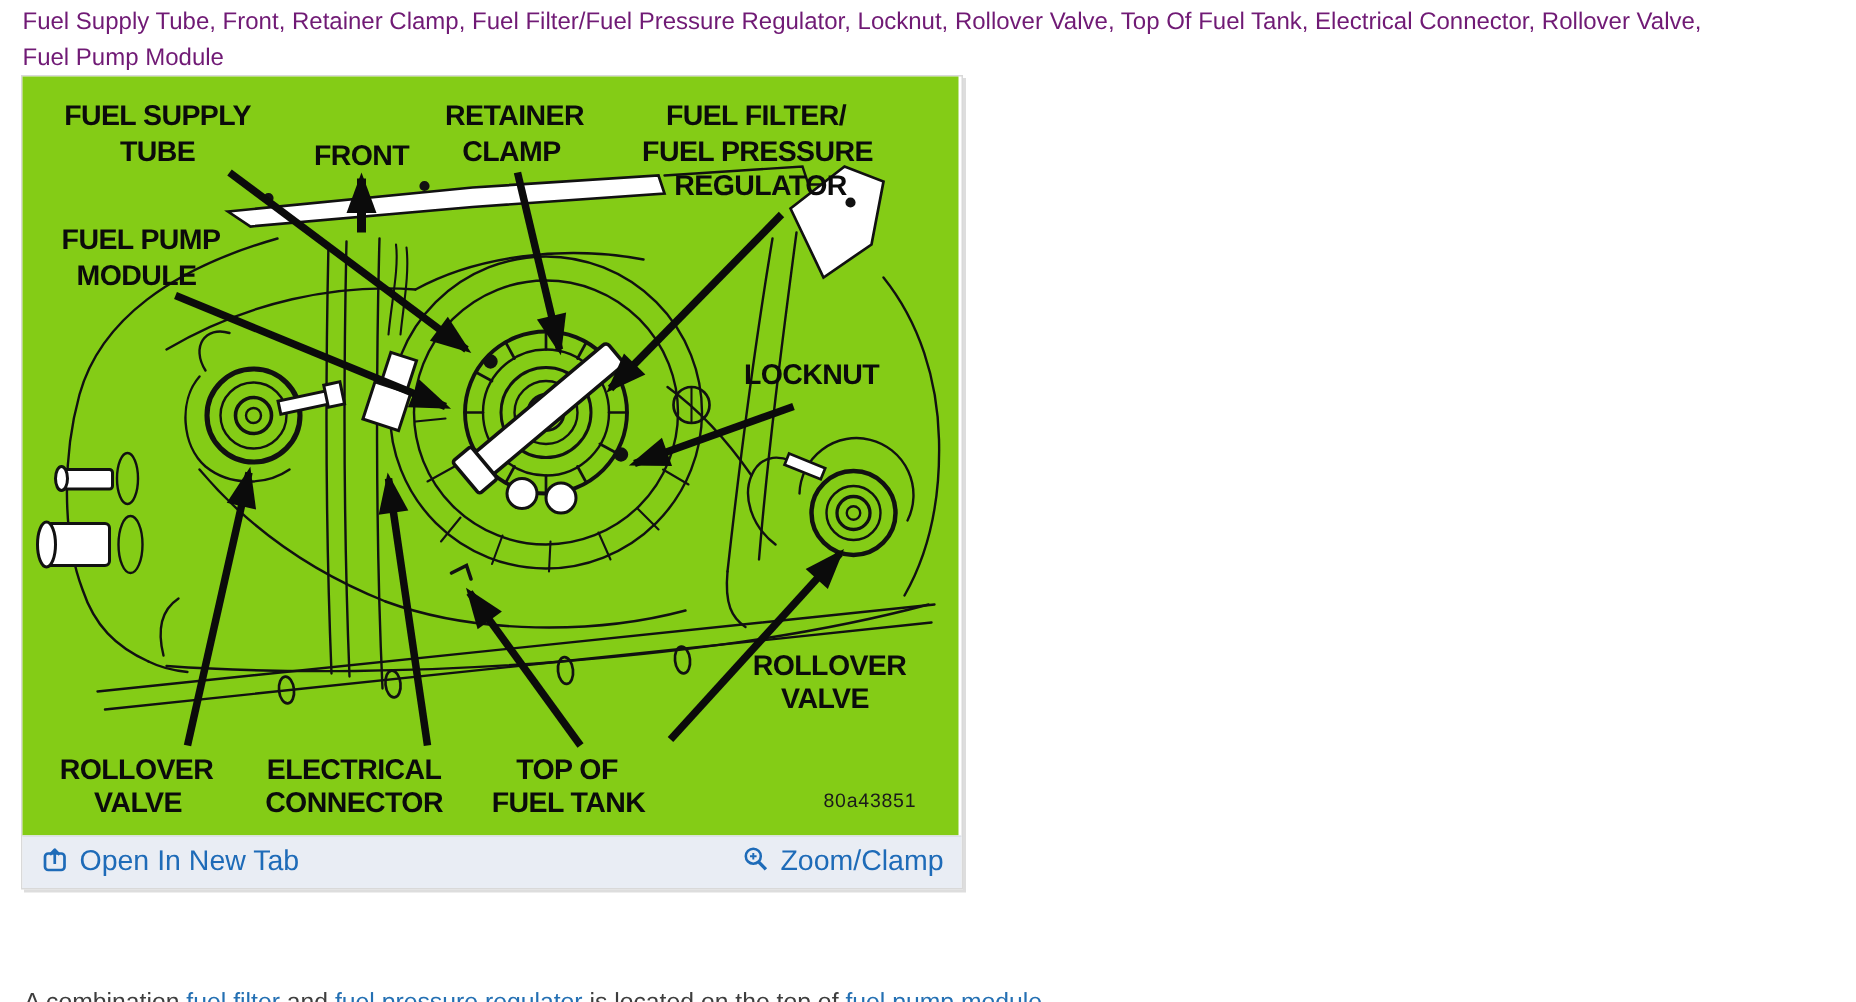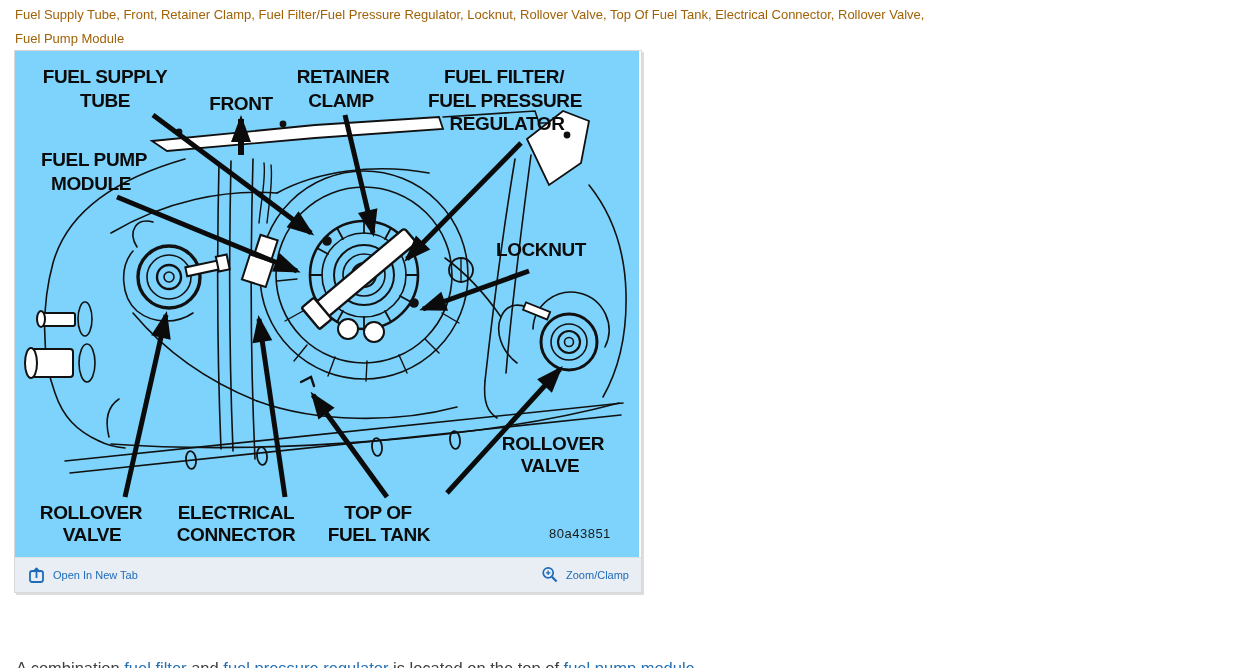--- a/index.html
+++ b/index.html
@@ -1,24 +1,24 @@
 <!DOCTYPE html>
 <html><head>
 <meta charset="utf-8">
 <style>
   html,body{margin:0;padding:0;background:#fff;}
   .page{position:relative;width:1237px;height:668px;background:#fff;overflow:hidden;
         font-family:"Liberation Sans",sans-serif;color:#3e3e3e;}
-  .caption{position:absolute;left:15px;top:3px;width:1214px;font-size:13px;line-height:24px;color:#a16207;}
+  .caption{position:absolute;left:15px;top:3px;width:1214px;font-size:16px;line-height:24px;color:#701a75;}
   .figure-card{position:absolute;left:14px;top:50px;width:626px;background:#fff;
                border:1px solid #d9d9d9;box-shadow:2px 2px 0 rgba(120,120,120,.25);}
-  .figure-body{width:624px;height:506px;background:#7dd3fc;}
+  .figure-body{width:624px;height:506px;background:#84cc16;}
   .figure-toolbar{display:flex;justify-content:space-between;align-items:center;height:34px;
                   background:#e9edf4;border-top:1px solid #dde1e8;padding:0 12px 0 13px;}
-  .tool-link{display:flex;align-items:center;gap:7px;font-size:11px;color:#1e6bb8;cursor:pointer;text-decoration:none;}
+  .tool-link{display:flex;align-items:flex-start;gap:7px;font-size:19px;color:#1e6bb8;cursor:pointer;text-decoration:none;}
   .tool-link svg{display:block;}
   .bottom-text{position:absolute;left:16px;top:642px;font-size:16.5px;color:#3e3e3e;}
   .bottom-text .lnk{color:#2470b3;cursor:pointer;}
   
   svg text.dlabel{font-family:"Liberation Sans",sans-serif;font-weight:bold;font-size:19px;
                   letter-spacing:-0.4px;fill:#0b0b0b;}
   svg text.pnum{font-family:"Liberation Sans",sans-serif;font-size:13px;fill:#1a1a1a;letter-spacing:.5px;}
 </style>
 </head>
 <body>

